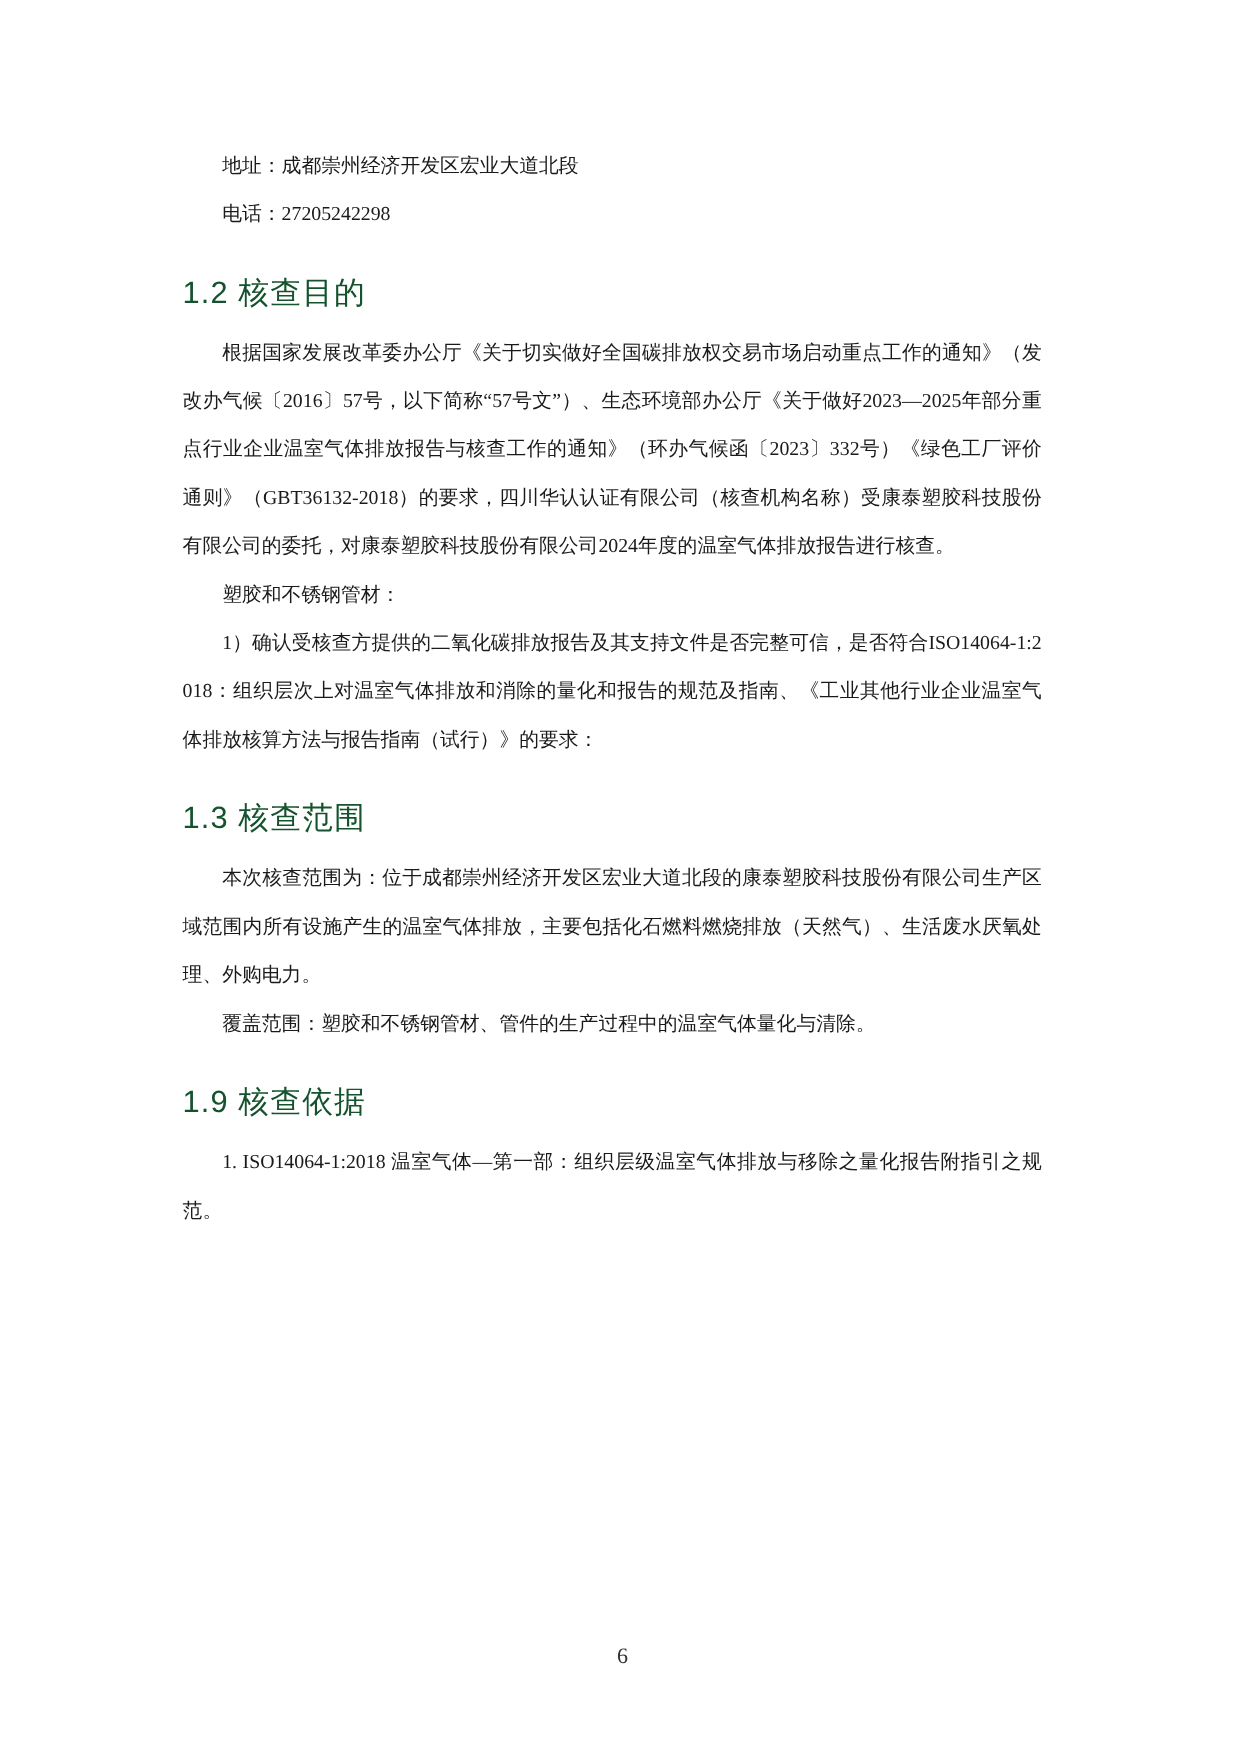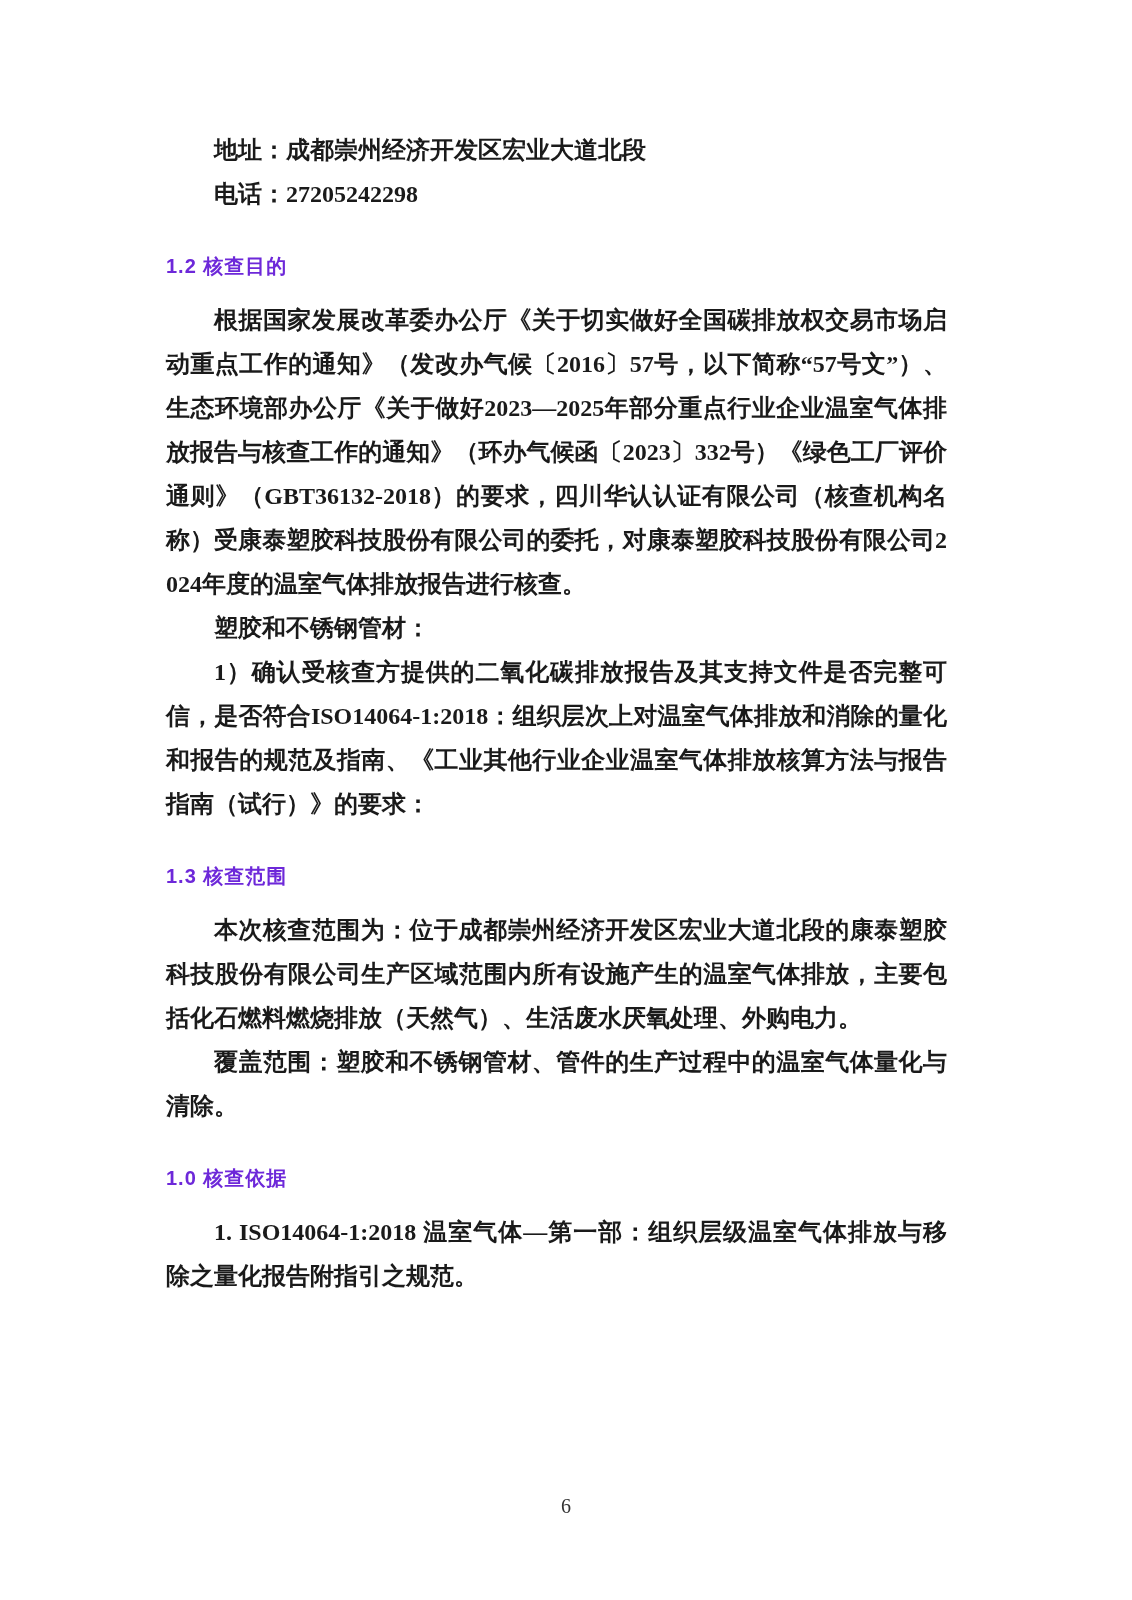--- a/index.html
+++ b/index.html
@@ -12,37 +12,36 @@
     color: #1a1a1a;
     overflow: hidden;
   }
   .page {
     position: absolute;
     inset: 0;
     padding: 128px 185px 0 166px;
     box-sizing: border-box;
   }
   .body-text {
-    font-size: 24px;
+    font-size: 18px;
     line-height: 44px;
     text-align: justify;
     text-justify: inter-ideograph;
     margin: 0;
     word-break: break-all;
-    font-weight: bold;
   }
   .indent { text-indent: 2em; }
   .sec-heading {
     font-family: "Liberation Sans", "DejaVu Sans", sans-serif;
-    font-weight: bold;
-    font-size: 20px;
+    font-weight: normal;
+    font-size: 28px;
     line-height: 44px;
     letter-spacing: 1px;
     margin: 28px 0 10px 0;
-    color: #6d28d9;
+    color: #14532d;
   }
   .page-number {
     position: absolute;
     left: 0;
     right: 0;
     top: 1492px;
     text-align: center;
     font-size: 20px;
     line-height: 28px;
     color: #333;
@@ -65,19 +64,19 @@
     <p class="body-text indent">1）确认受核查方提供的二氧化碳排放报告及其支持文件是否完整可信，是否符合ISO14064-1:2018：组织层次上对温室气体排放和消除的量化和报告的规范及指南、《工业其他行业企业温室气体排放核算方法与报告指南（试行）》的要求：</p>
   </div>
 
   <div>
     <h2 class="sec-heading">1.3 核查范围</h2>
     <p class="body-text indent">本次核查范围为：位于成都崇州经济开发区宏业大道北段的康泰塑胶科技股份有限公司生产区域范围内所有设施产生的温室气体排放，主要包括化石燃料燃烧排放（天然气）、生活废水厌氧处理、外购电力。</p>
     <p class="body-text indent">覆盖范围：塑胶和不锈钢管材、管件的生产过程中的温室气体量化与清除。</p>
   </div>
 
   <div>
-    <h2 class="sec-heading">1.0 核查依据</h2>
+    <h2 class="sec-heading">1.9 核查依据</h2>
     <p class="body-text indent">1. ISO14064-1:2018 温室气体—第一部：组织层级温室气体排放与移除之量化报告附指引之规范。</p>
   </div>
 
 </div>
 
 <div class="page-number">6</div>
 
 </body></html>

